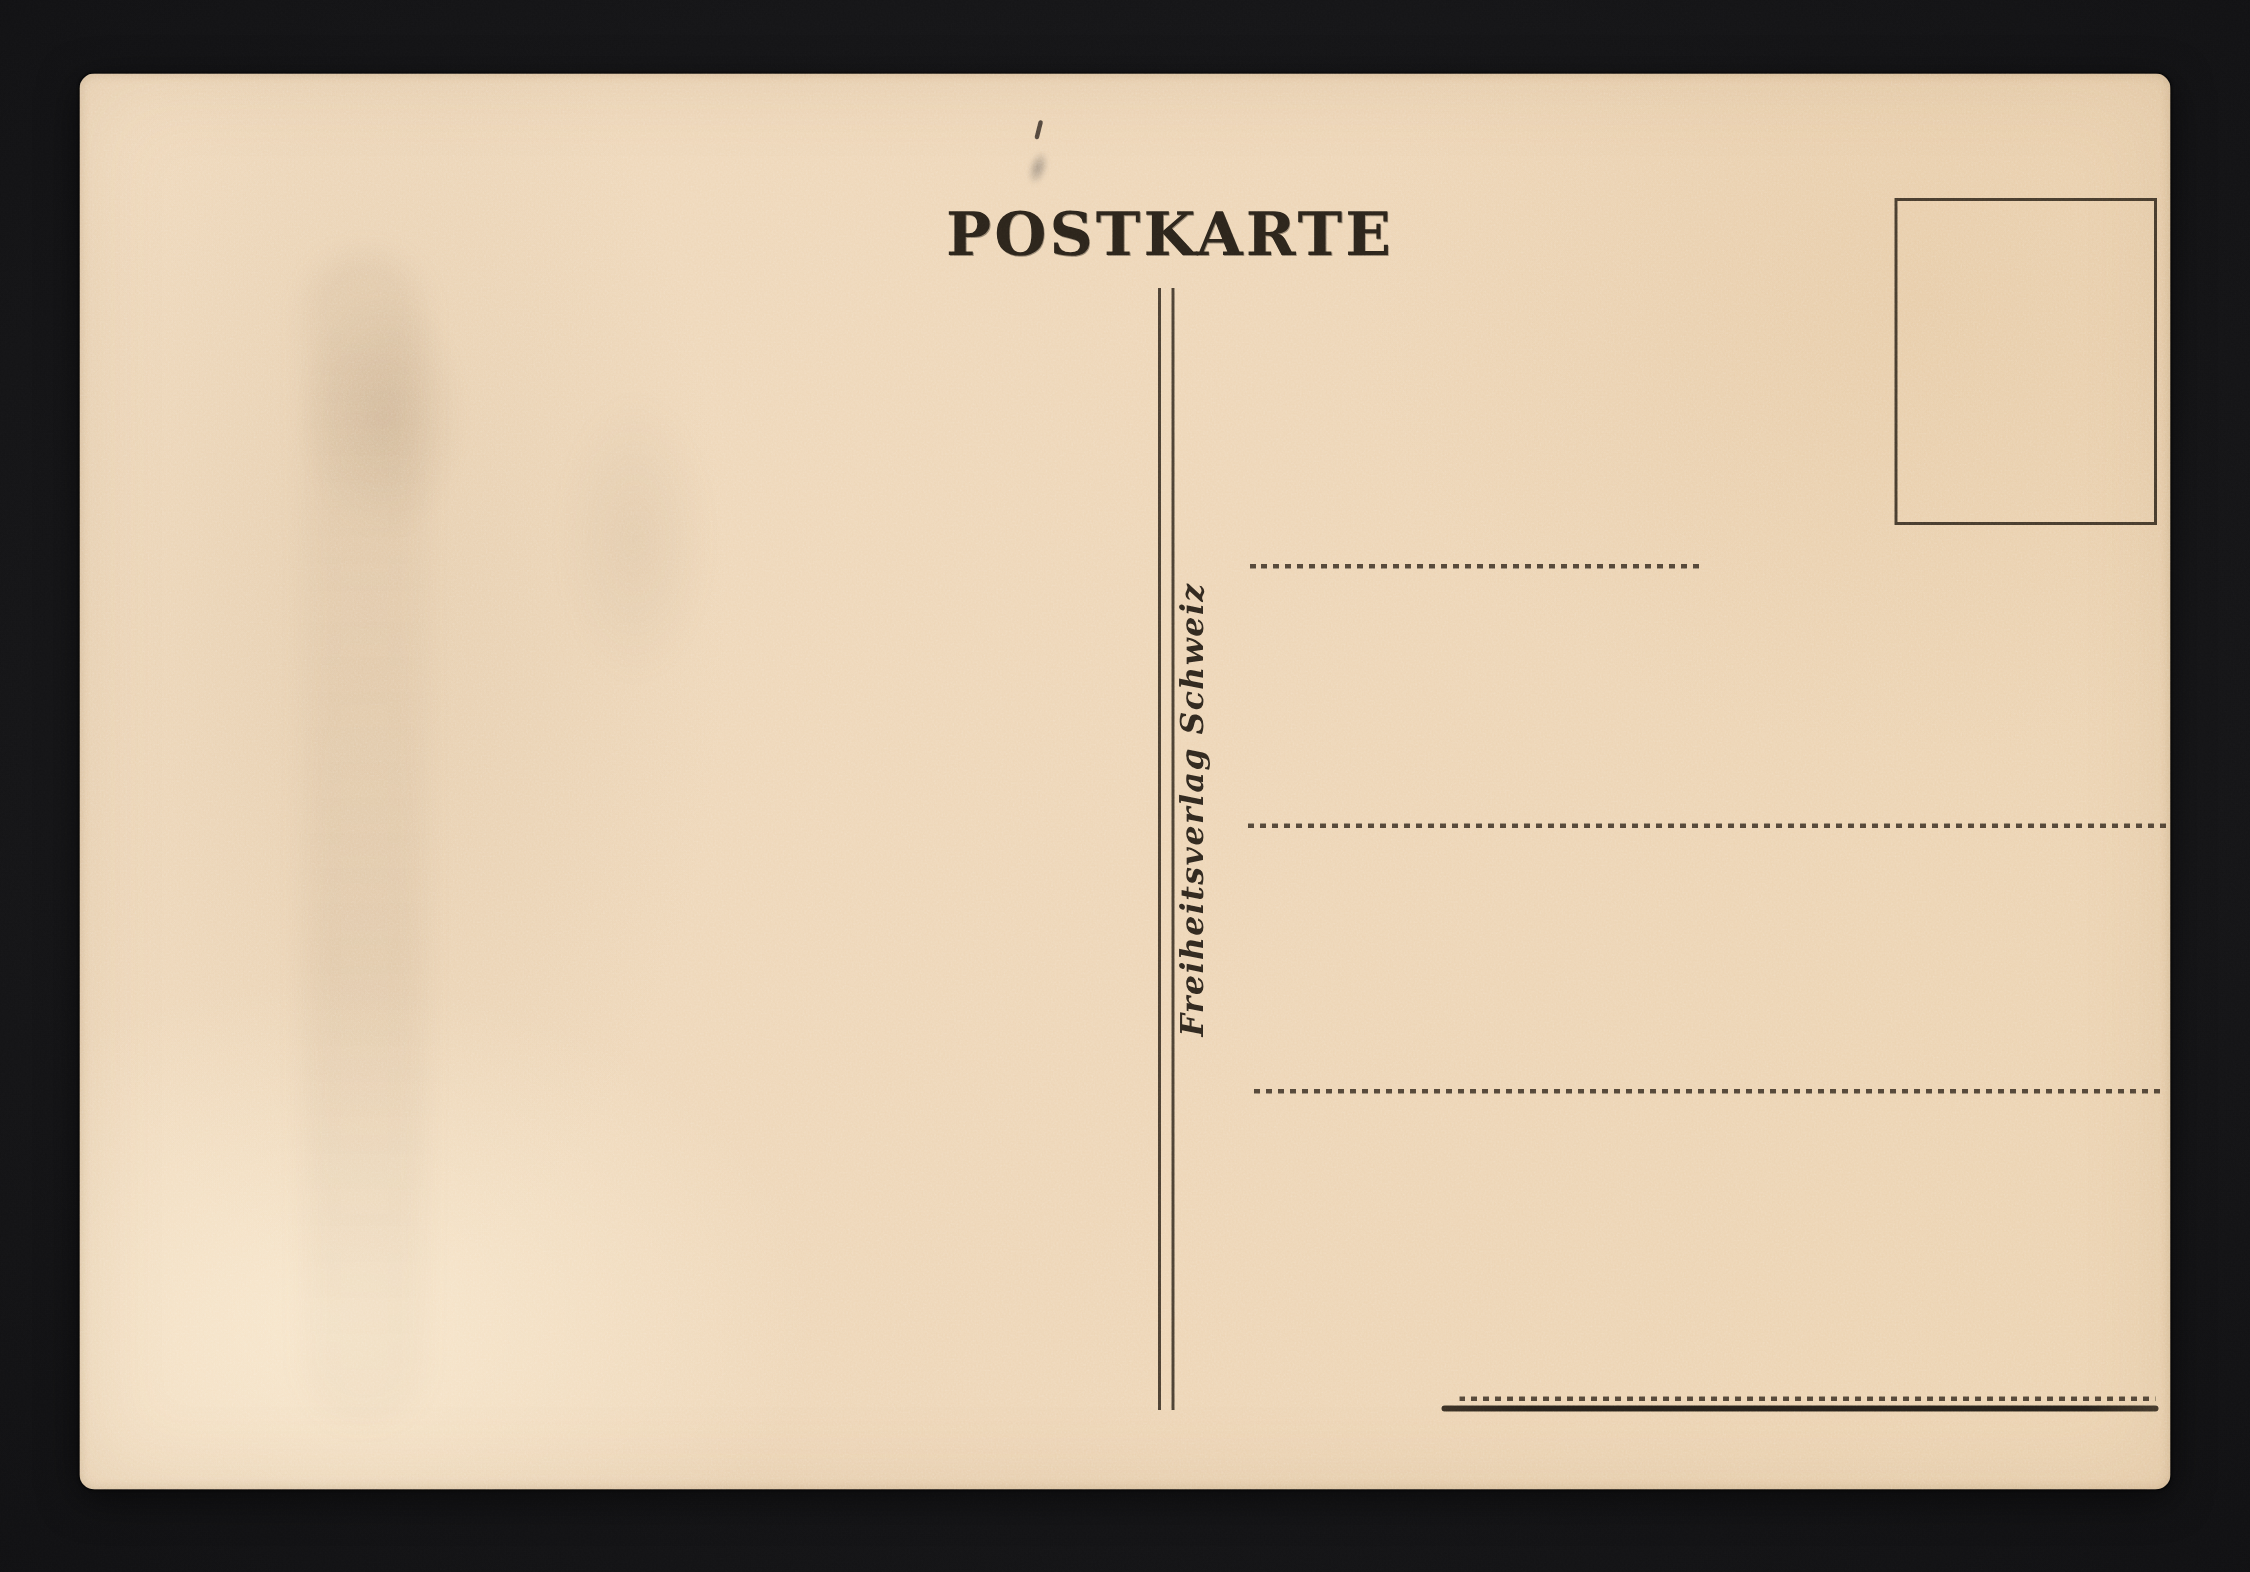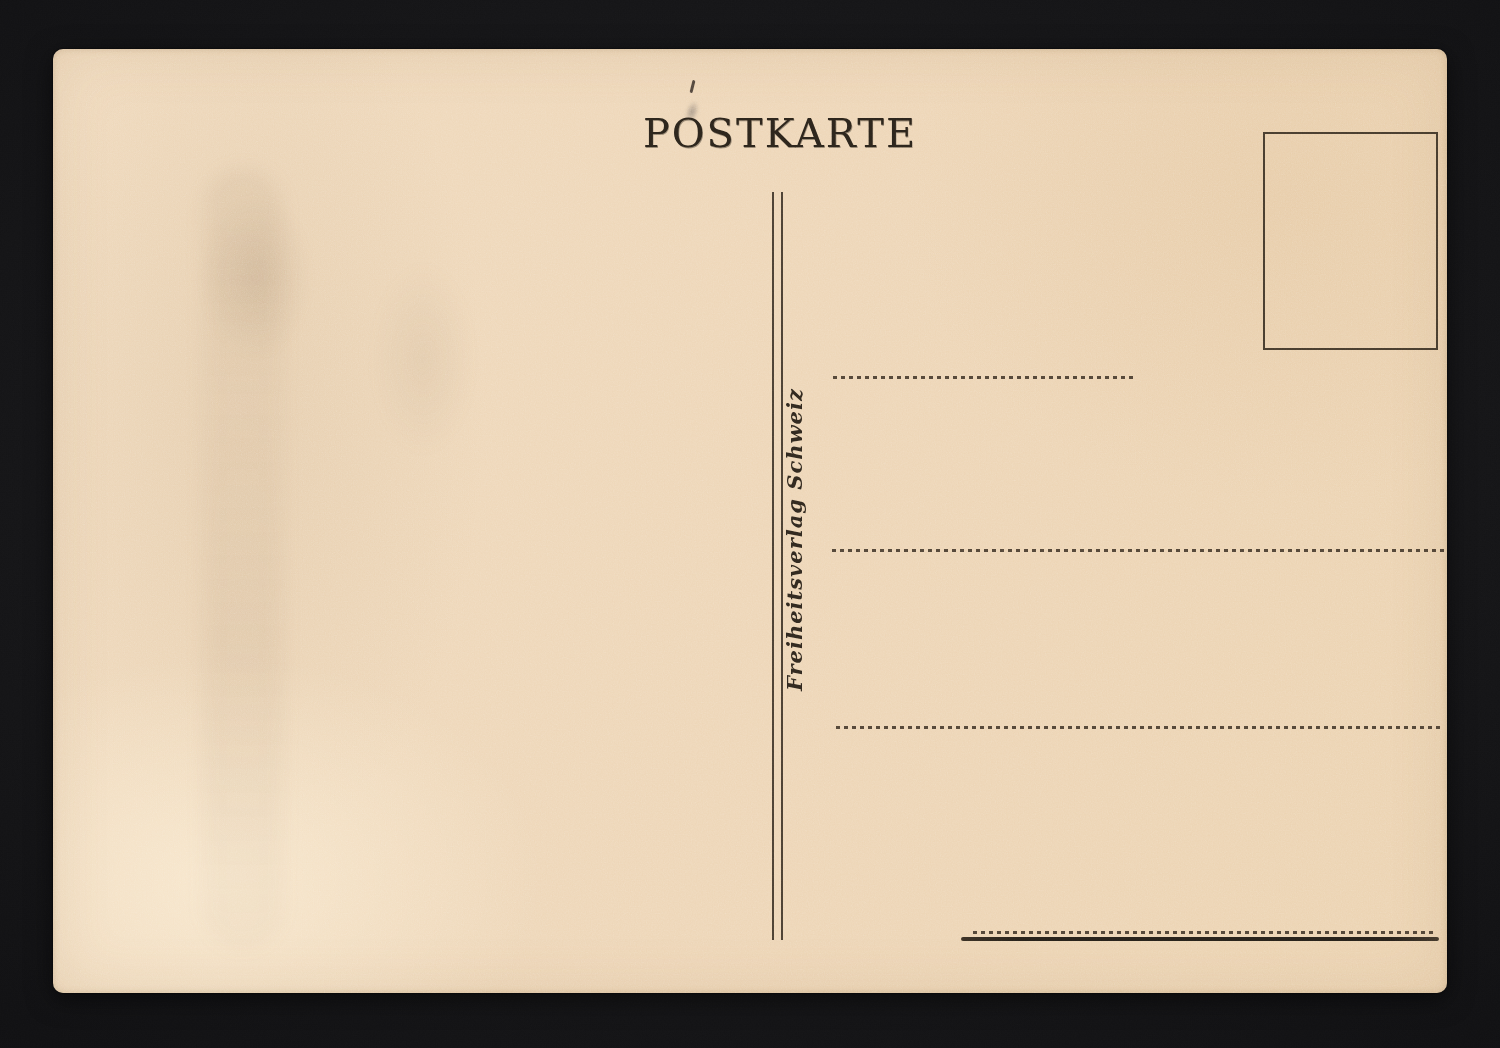--- a/index.html
+++ b/index.html
@@ -59,23 +59,23 @@
   }
   .smudge-tick {
     position: absolute; left: 638px; top: 31px; width: 3px; height: 13px;
     background: rgba(55,46,40,0.85);
     border-radius: 2px;
     transform: rotate(14deg);
   }
 
   
   .title {
-    position: absolute; left: 502px; top: 61px; width: 450px;
+    position: absolute; left: 502px; top: 84px; width: 450px;
     text-align: center;
-    font-size: 40px; font-weight: normal;
+    font-size: 40px; font-weight: bold;
     letter-spacing: 2px;
     color: #2b241b;
     text-shadow: 0.6px 0.6px 0 rgba(43,36,27,0.45);
   }
 
   .divider {
     position: absolute; left: 719px; top: 143px;
     width: 11px; height: 748px;
     border-left: 2px solid rgba(52,43,33,0.88);
     border-right: 2px solid rgba(52,43,33,0.88);

